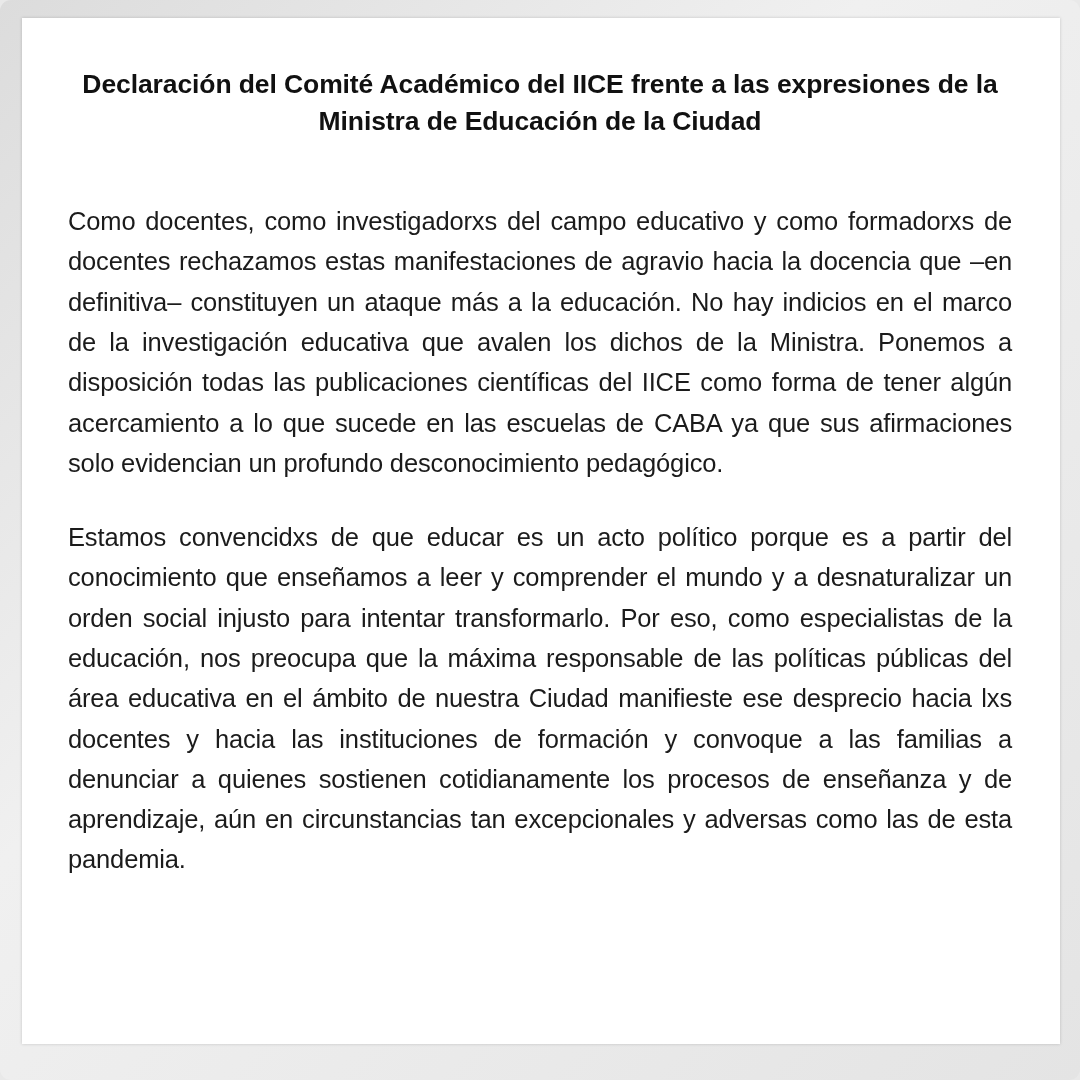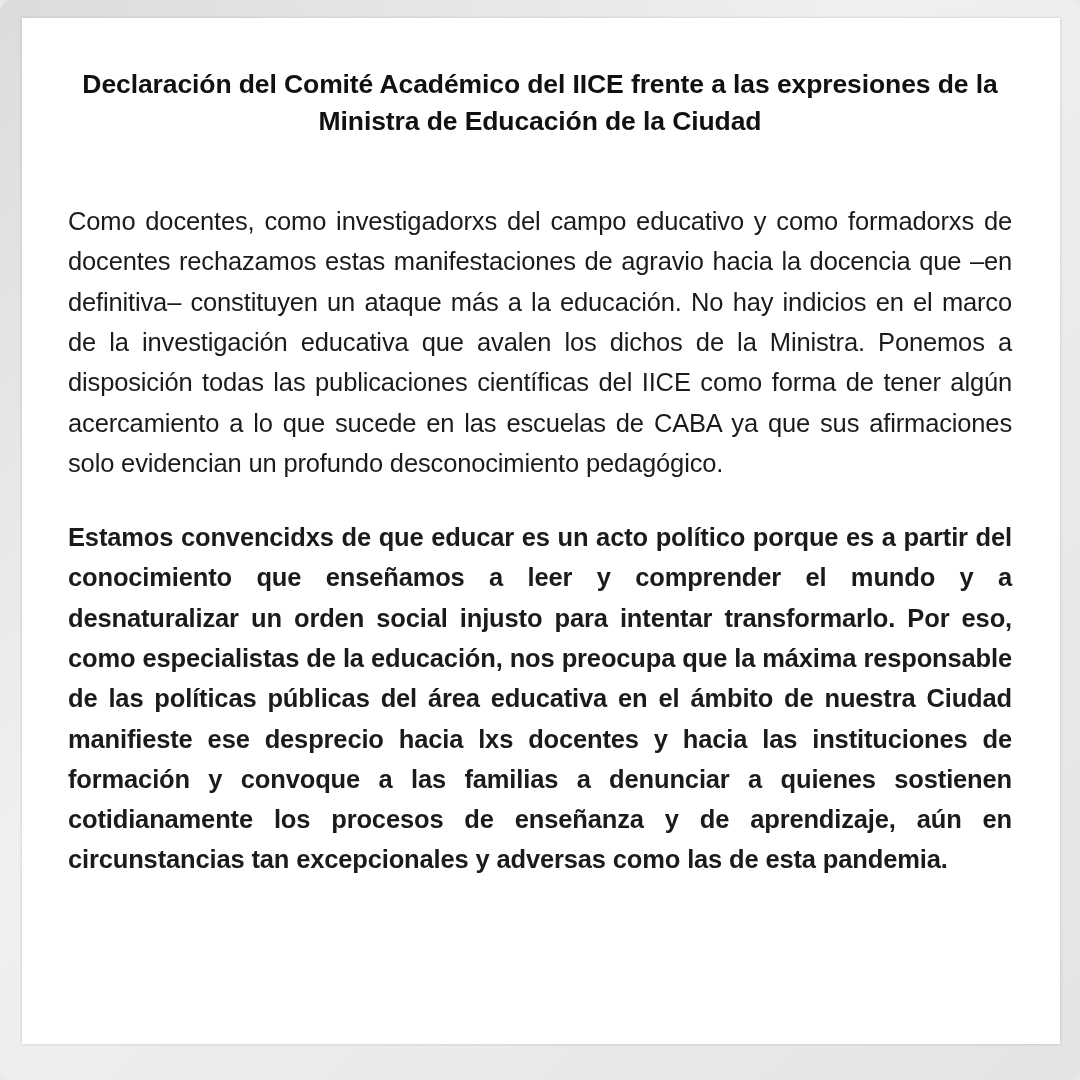--- a/index.html
+++ b/index.html
@@ -50,21 +50,20 @@
     font-size: 25.5px;
     color: #1b1b1b;
     line-height: 1.58;
     text-align: justify;
     text-justify: inter-word;
     margin: 0 0 34px 0;
     letter-spacing: -0.15px;
   }
   p.para:last-child {
     margin-bottom: 0;
-    font-weight: bold;
   }
 </style>
 </head>
 <body>
 
 <div class="page-frame">
   <div class="sheet">
 
     <h1 class="doc-title">Declaración del Comité Académico del IICE frente a las expresiones de la Ministra de Educación de la Ciudad</h1>
 

